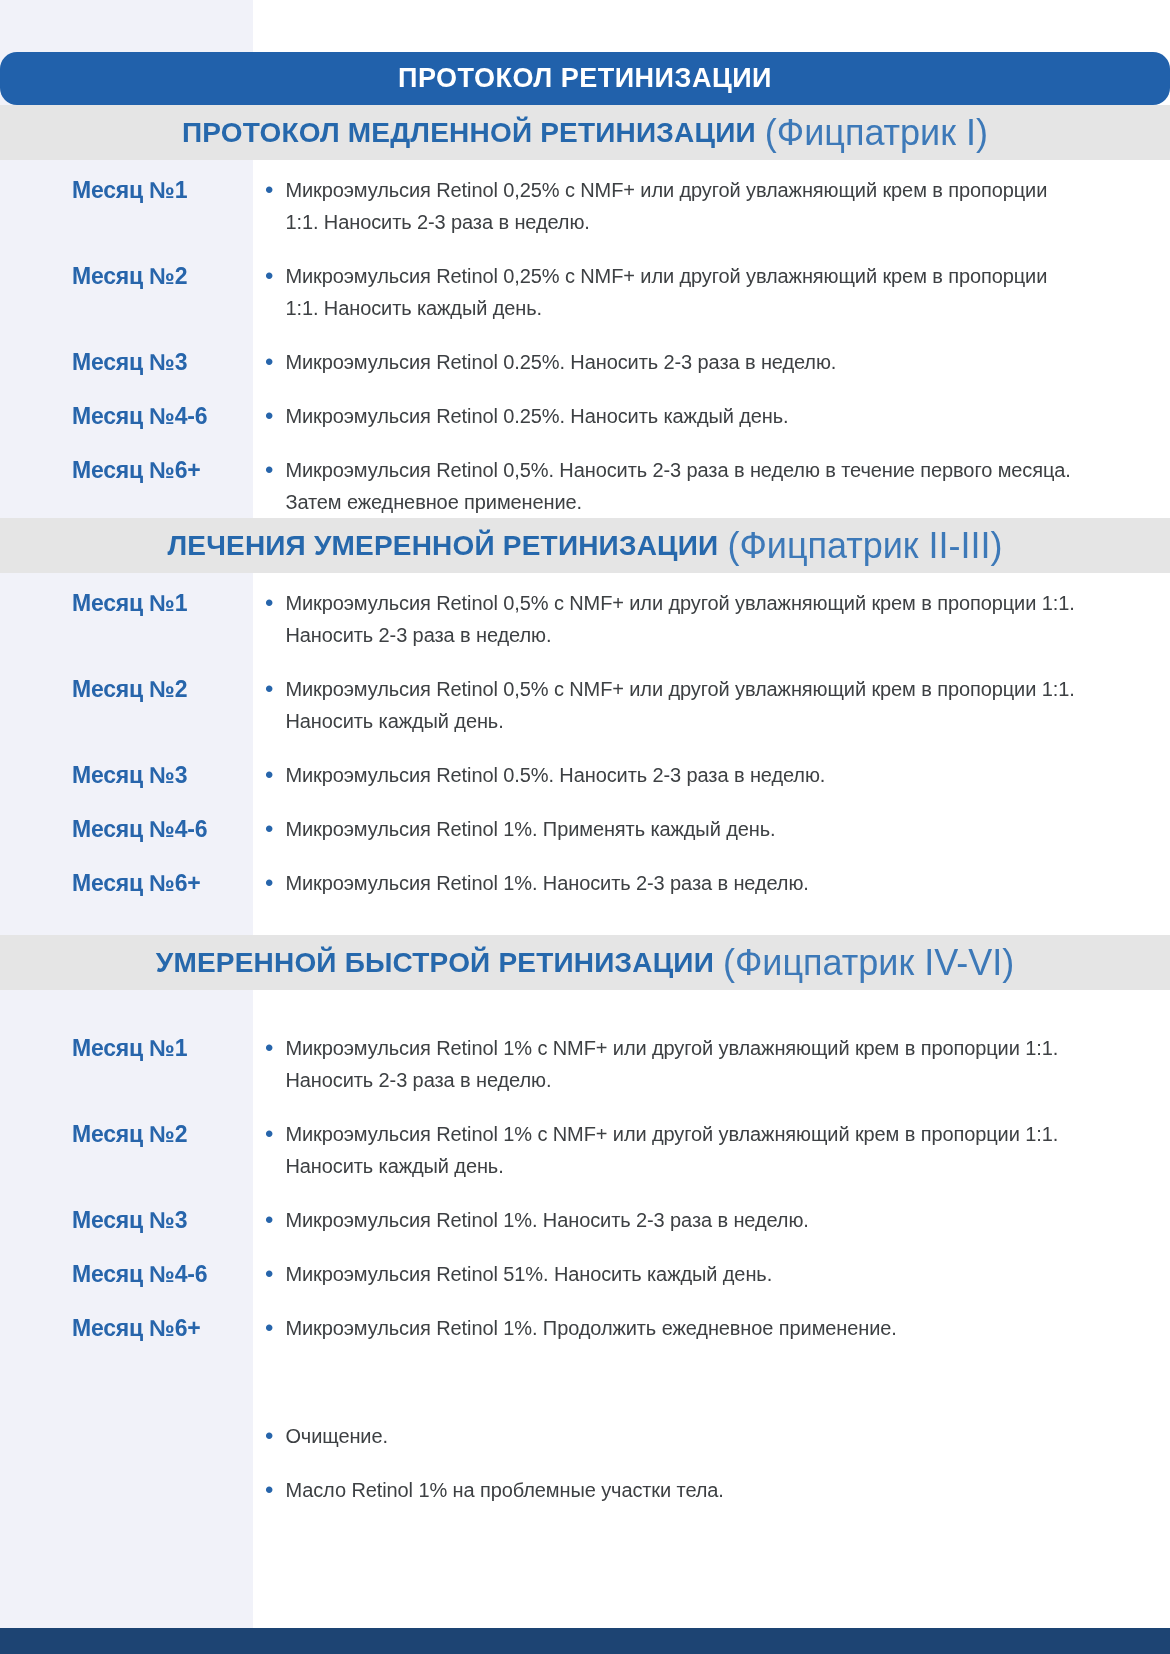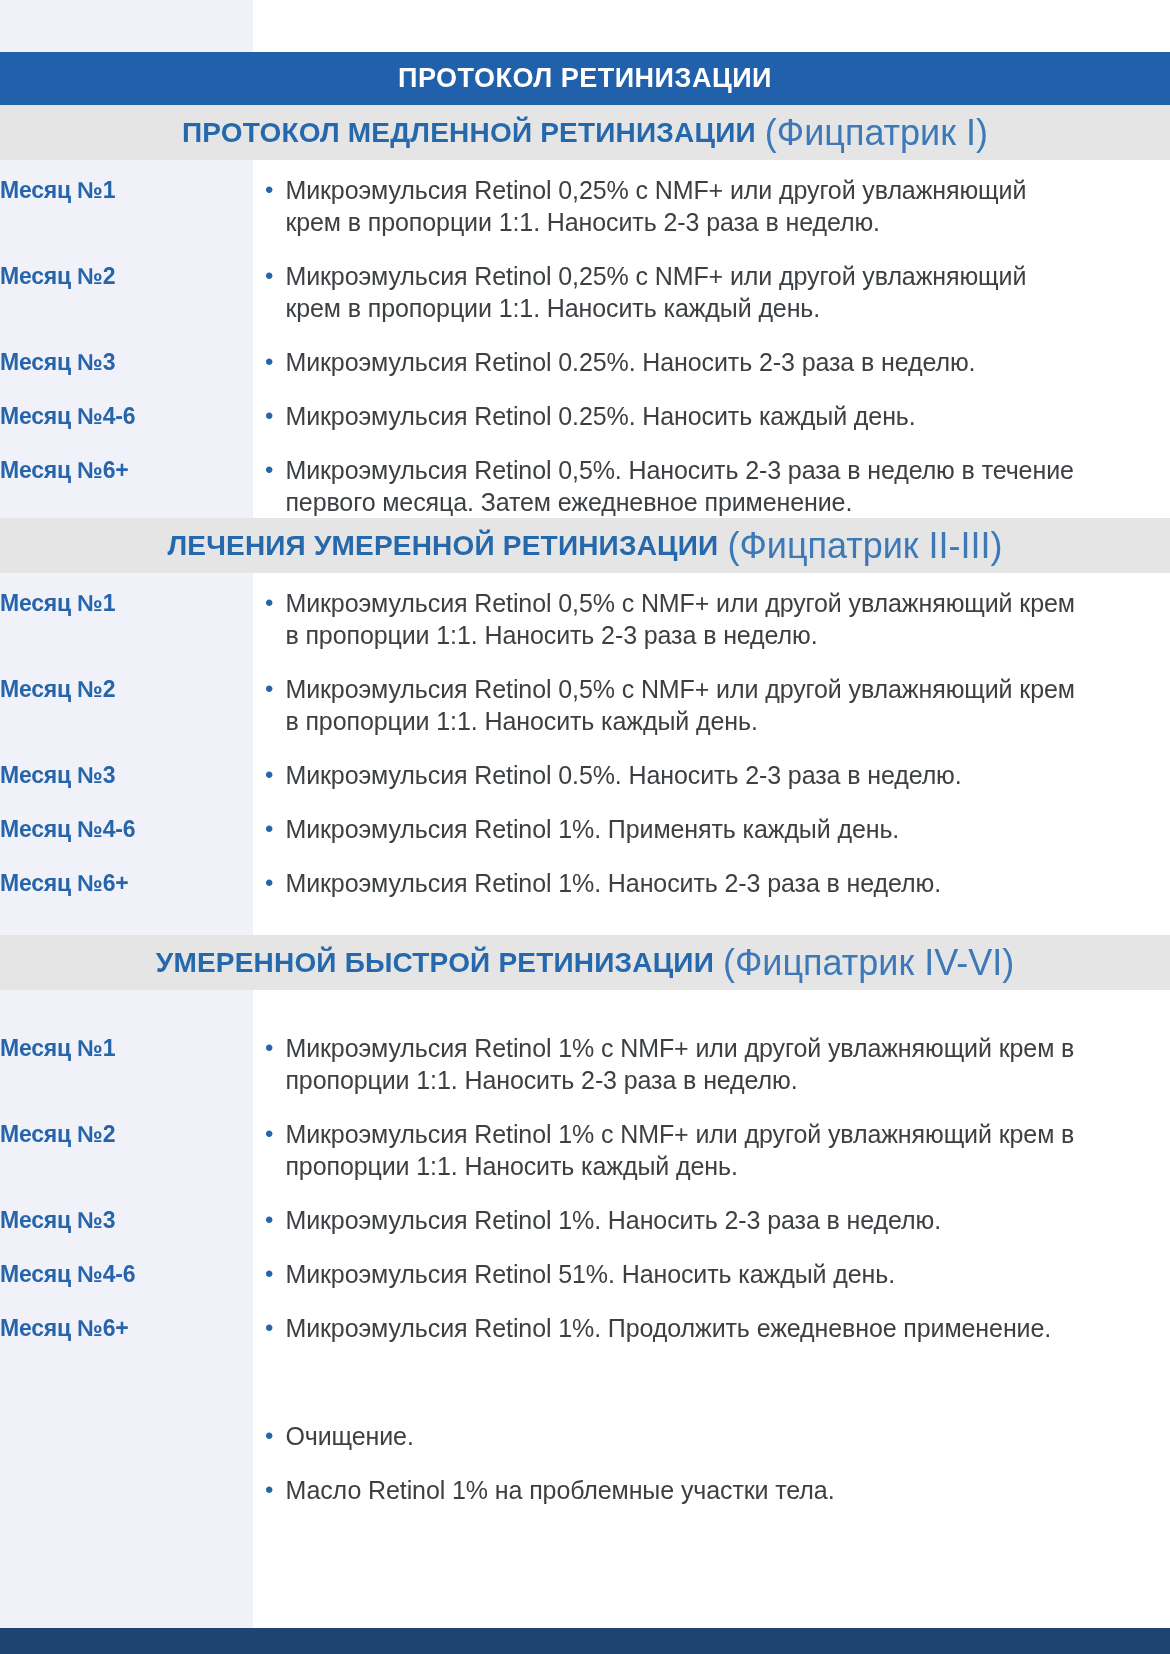--- a/index.html
+++ b/index.html
@@ -10,48 +10,48 @@
     background:#ffffff; overflow:hidden;
   }
   .left-band {
     position:absolute; left:0; top:0; width:253px; height:100%;
     background:#f1f2f9;
   }
   .content { position:relative; }
   .top-spacer { height:52px; }
   .header-bar {
     height:53px; background:#2161ab;
-    display:flex; align-items:center; justify-content:center;
+    display:flex; align-items:center; justify-content:center;border-radius:17px;
   }
   .header-bar span {
     color:#ffffff; font-size:27px; font-weight:bold; letter-spacing:0.5px;
   }
   .band {
     height:55px; background:#e5e5e5;
     display:flex; align-items:center; justify-content:center; gap:9px;
   }
   .band-title { color:#2668ac; font-size:28px; font-weight:bold; letter-spacing:0.2px; }
   .band-subtitle { color:#3d79b8; font-size:36px; font-weight:normal; }
   .section-rows { padding-top:14px; }
   .section-rows.s3 { padding-top:42px; }
   .section-rows.s4 { padding-top:40px; }
   .row { display:flex; align-items:flex-start; margin-bottom:22px; }
   .row:last-child { margin-bottom:0; }
   .row-label {
-    flex:0 0 253px; 
+    flex:0 0 253px; padding-left:72px;
     color:#2765ab; font-size:23px; font-weight:bold; line-height:32px;
     letter-spacing:-0.2px;
   }
   .row-body { display:flex; align-items:flex-start; padding-left:12px; }
   .bullet {
     color:#2765ab; font-size:24px; line-height:32px; margin-right:12px;
     flex:0 0 auto;
   }
   .row-text {
-    color:#3d4043; font-size:25px; line-height:32px; max-width:800px;
+    color:#3d4043; font-size:20px; line-height:32px; max-width:800px;
     letter-spacing:-0.1px;
   }
   .spacer-s2 { height:14px; }
   .footer-bar {
     position:absolute; left:0; bottom:0; width:100%; height:26px;
     background:#1d4473;
   }
 </style>
 </head>
 <body>

